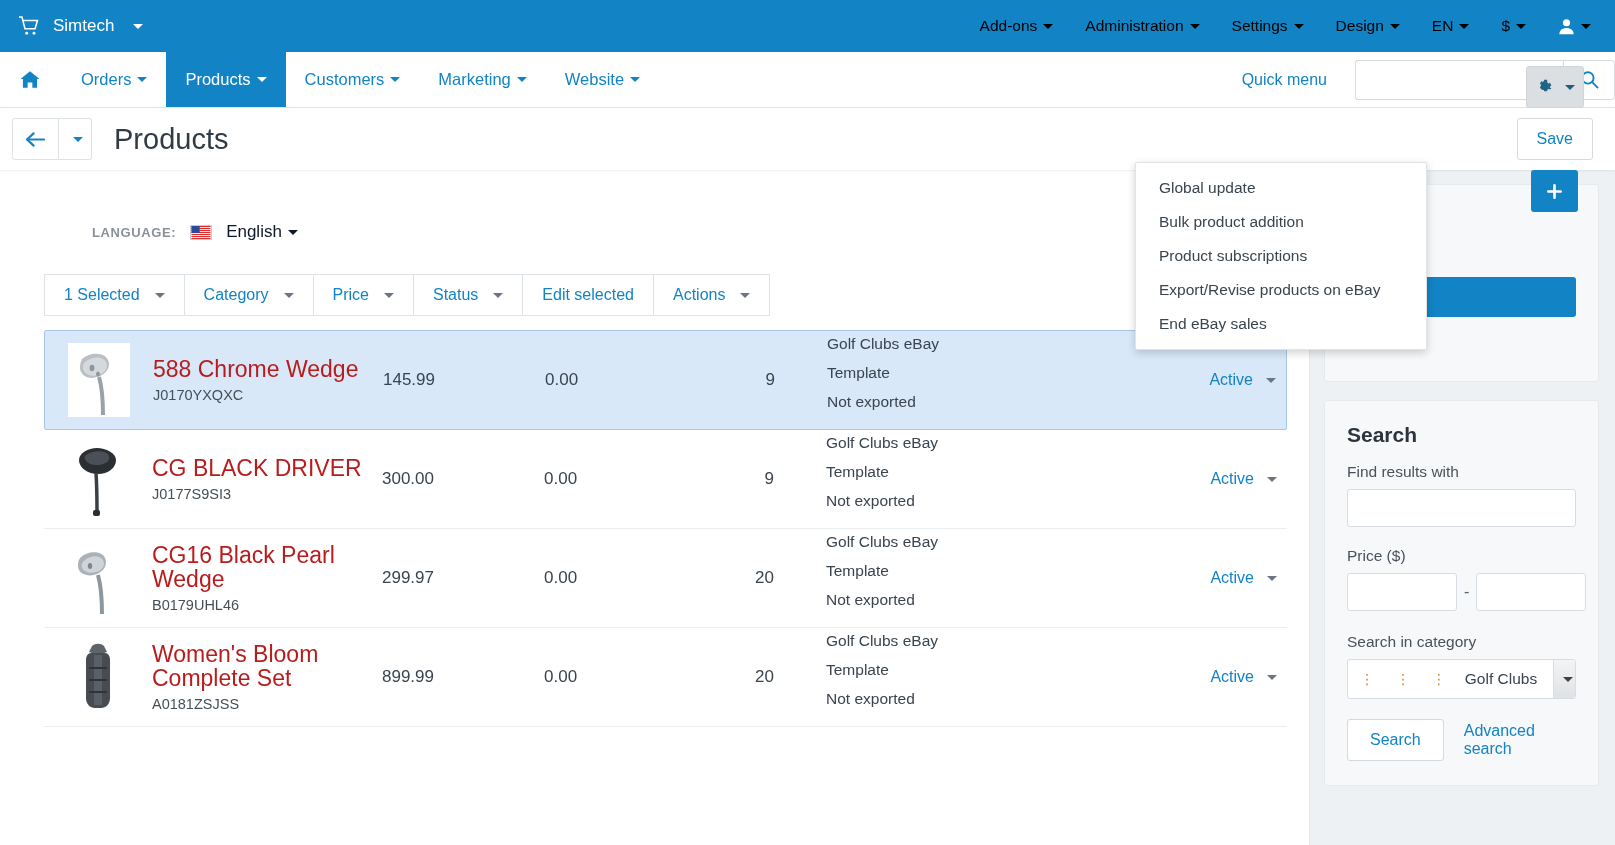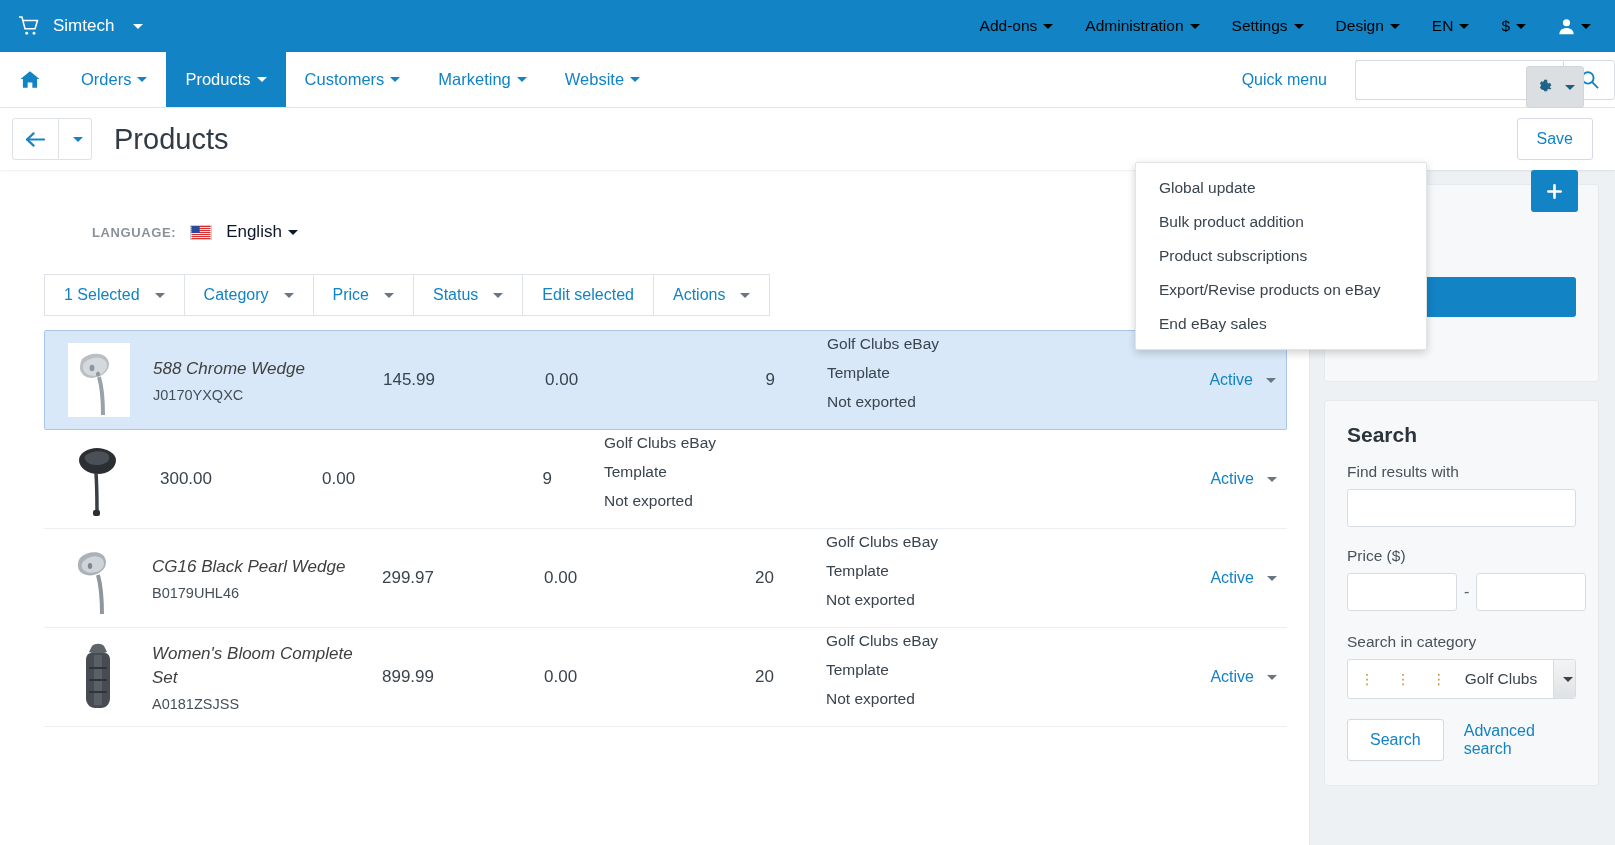--- a/index.html
+++ b/index.html
@@ -135,21 +135,21 @@
     display: flex; align-items: stretch; border-bottom: 1px solid #eceff2;
     min-height: 97px; position: relative;
   }
   .prow.selected {
     background: #d9e8f8; border: 1px solid #a7c6e5; border-radius: 2px;
   }
   .cell { display: flex; align-items: center; }
   .c-thumb { width: 108px; justify-content: center; padding: 12px 0; }
   .thumb { width: 62px; height: 74px; display:block; }
   .c-name { width: 222px; flex-direction: column; align-items: flex-start; justify-content: center; gap: 6px; }
-  .p-link { color: #404040; font-size: 17px; line-height: 24px; cursor: pointer; font-style: italic; }
+  .p-link { color: #b91c1c; font-size: 23px; line-height: 24px; cursor: pointer; }
   .p-sku { color: #454f58; font-size: 14.5px; }
   .c-price { width: 160px; font-size: 17px; color: #3a444e; padding-left: 8px; }
   .c-list { width: 152px; font-size: 17px; color: #3a444e; padding-left: 10px; }
   .c-qty { width: 140px; font-size: 17px; color: #3a444e; justify-content: flex-end; padding-right: 52px; }
   .c-tpl { flex: 1; flex-direction: column; align-items: flex-start; justify-content: flex-start; gap: 4px; font-size: 15.5px; color: #3a444e; }
   .c-tpl div { line-height: 25px; }
   .c-status { width: 120px; justify-content: flex-end; padding-right: 10px; gap: 7px; color:#1283c4; font-size: 16px; cursor: pointer; }
 
   
   .side-col { width: 305px; padding: 14px 16px 0 14px; }
@@ -424,20 +424,24 @@
         <div class="prow">
           <div class="cell c-thumb">
             <svg class="thumb" viewBox="0 0 62 74">
               <rect width="62" height="74" fill="#ffffff"></rect>
               <path d="M12 18c0-7 9-12 18-12s19 5 19 12c0 8-8 14-18 14S12 26 12 18z" fill="#2b2f33"></path>
               <path d="M18 14c4-4 13-6 19-4 4 1 6 4 5 7-1 4-7 6-13 6-7 0-13-5-11-9z" fill="#4b5056"></path>
               <path d="M29 31c1 14 1 28 1 41" stroke="#3a3f44" stroke-width="3.5" fill="none"></path>
               <rect x="26" y="68" width="7" height="6" rx="2" fill="#2b2f33"></rect>
             </svg>
           </div>
+          <div class="cell c-name">
+            <span class="p-link">CG BLACK DRIVER</span>
+            <span class="p-sku">J0177S9SI3</span>
+          </div>
           <div class="cell c-price">300.00</div>
           <div class="cell c-list">0.00</div>
           <div class="cell c-qty">9</div>
           <div class="cell c-tpl">
             <div>Golf Clubs eBay</div>
             <div>Template</div>
             <div>Not exported</div>
           </div>
           <div class="cell c-status">
             <span>Active</span>

